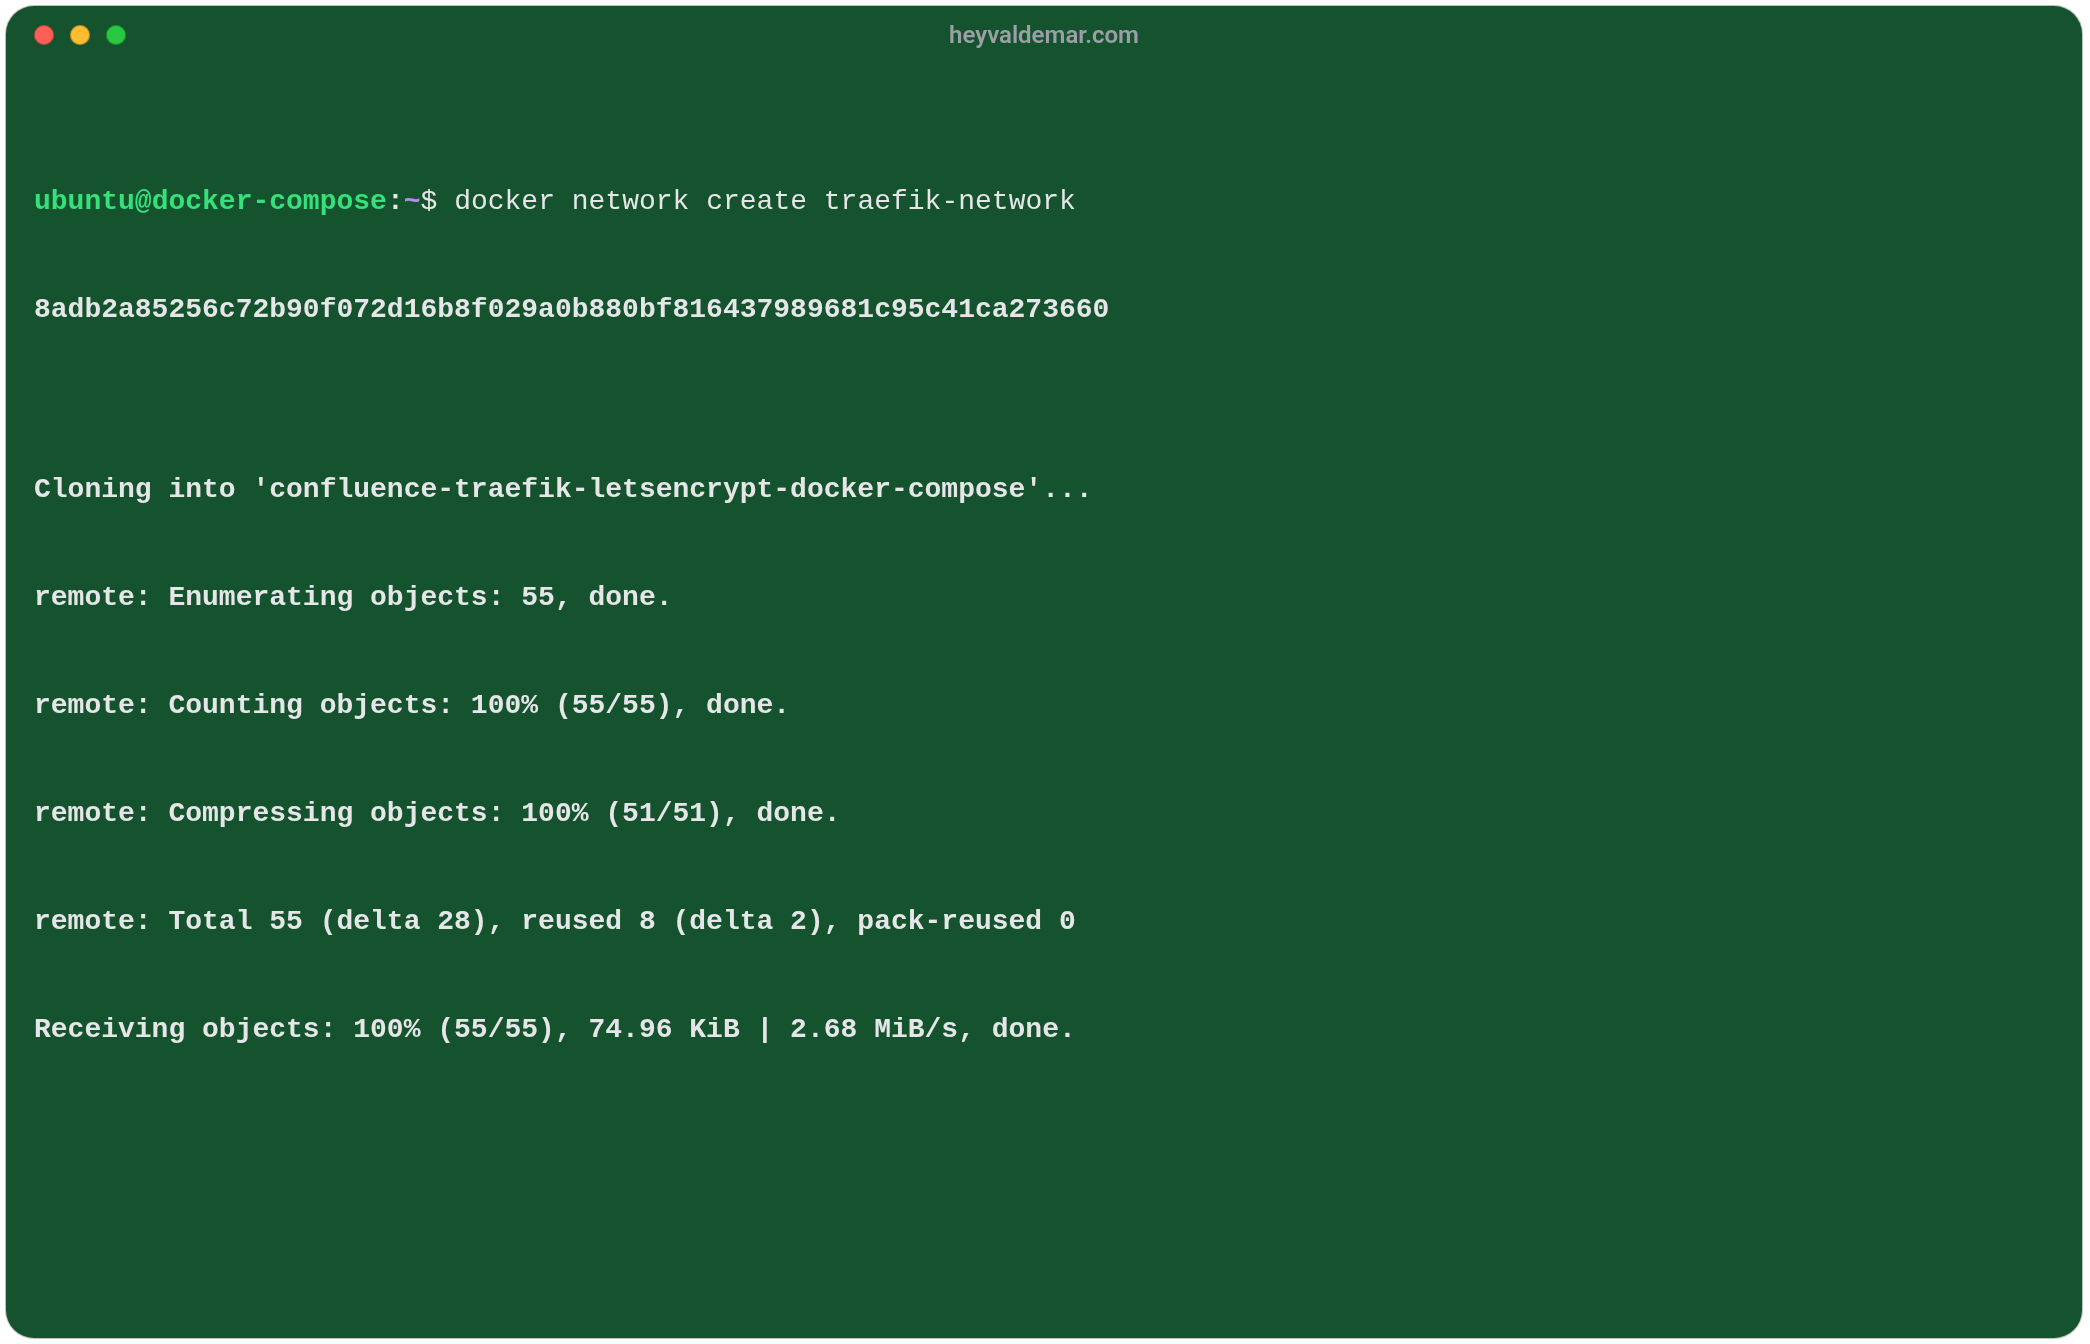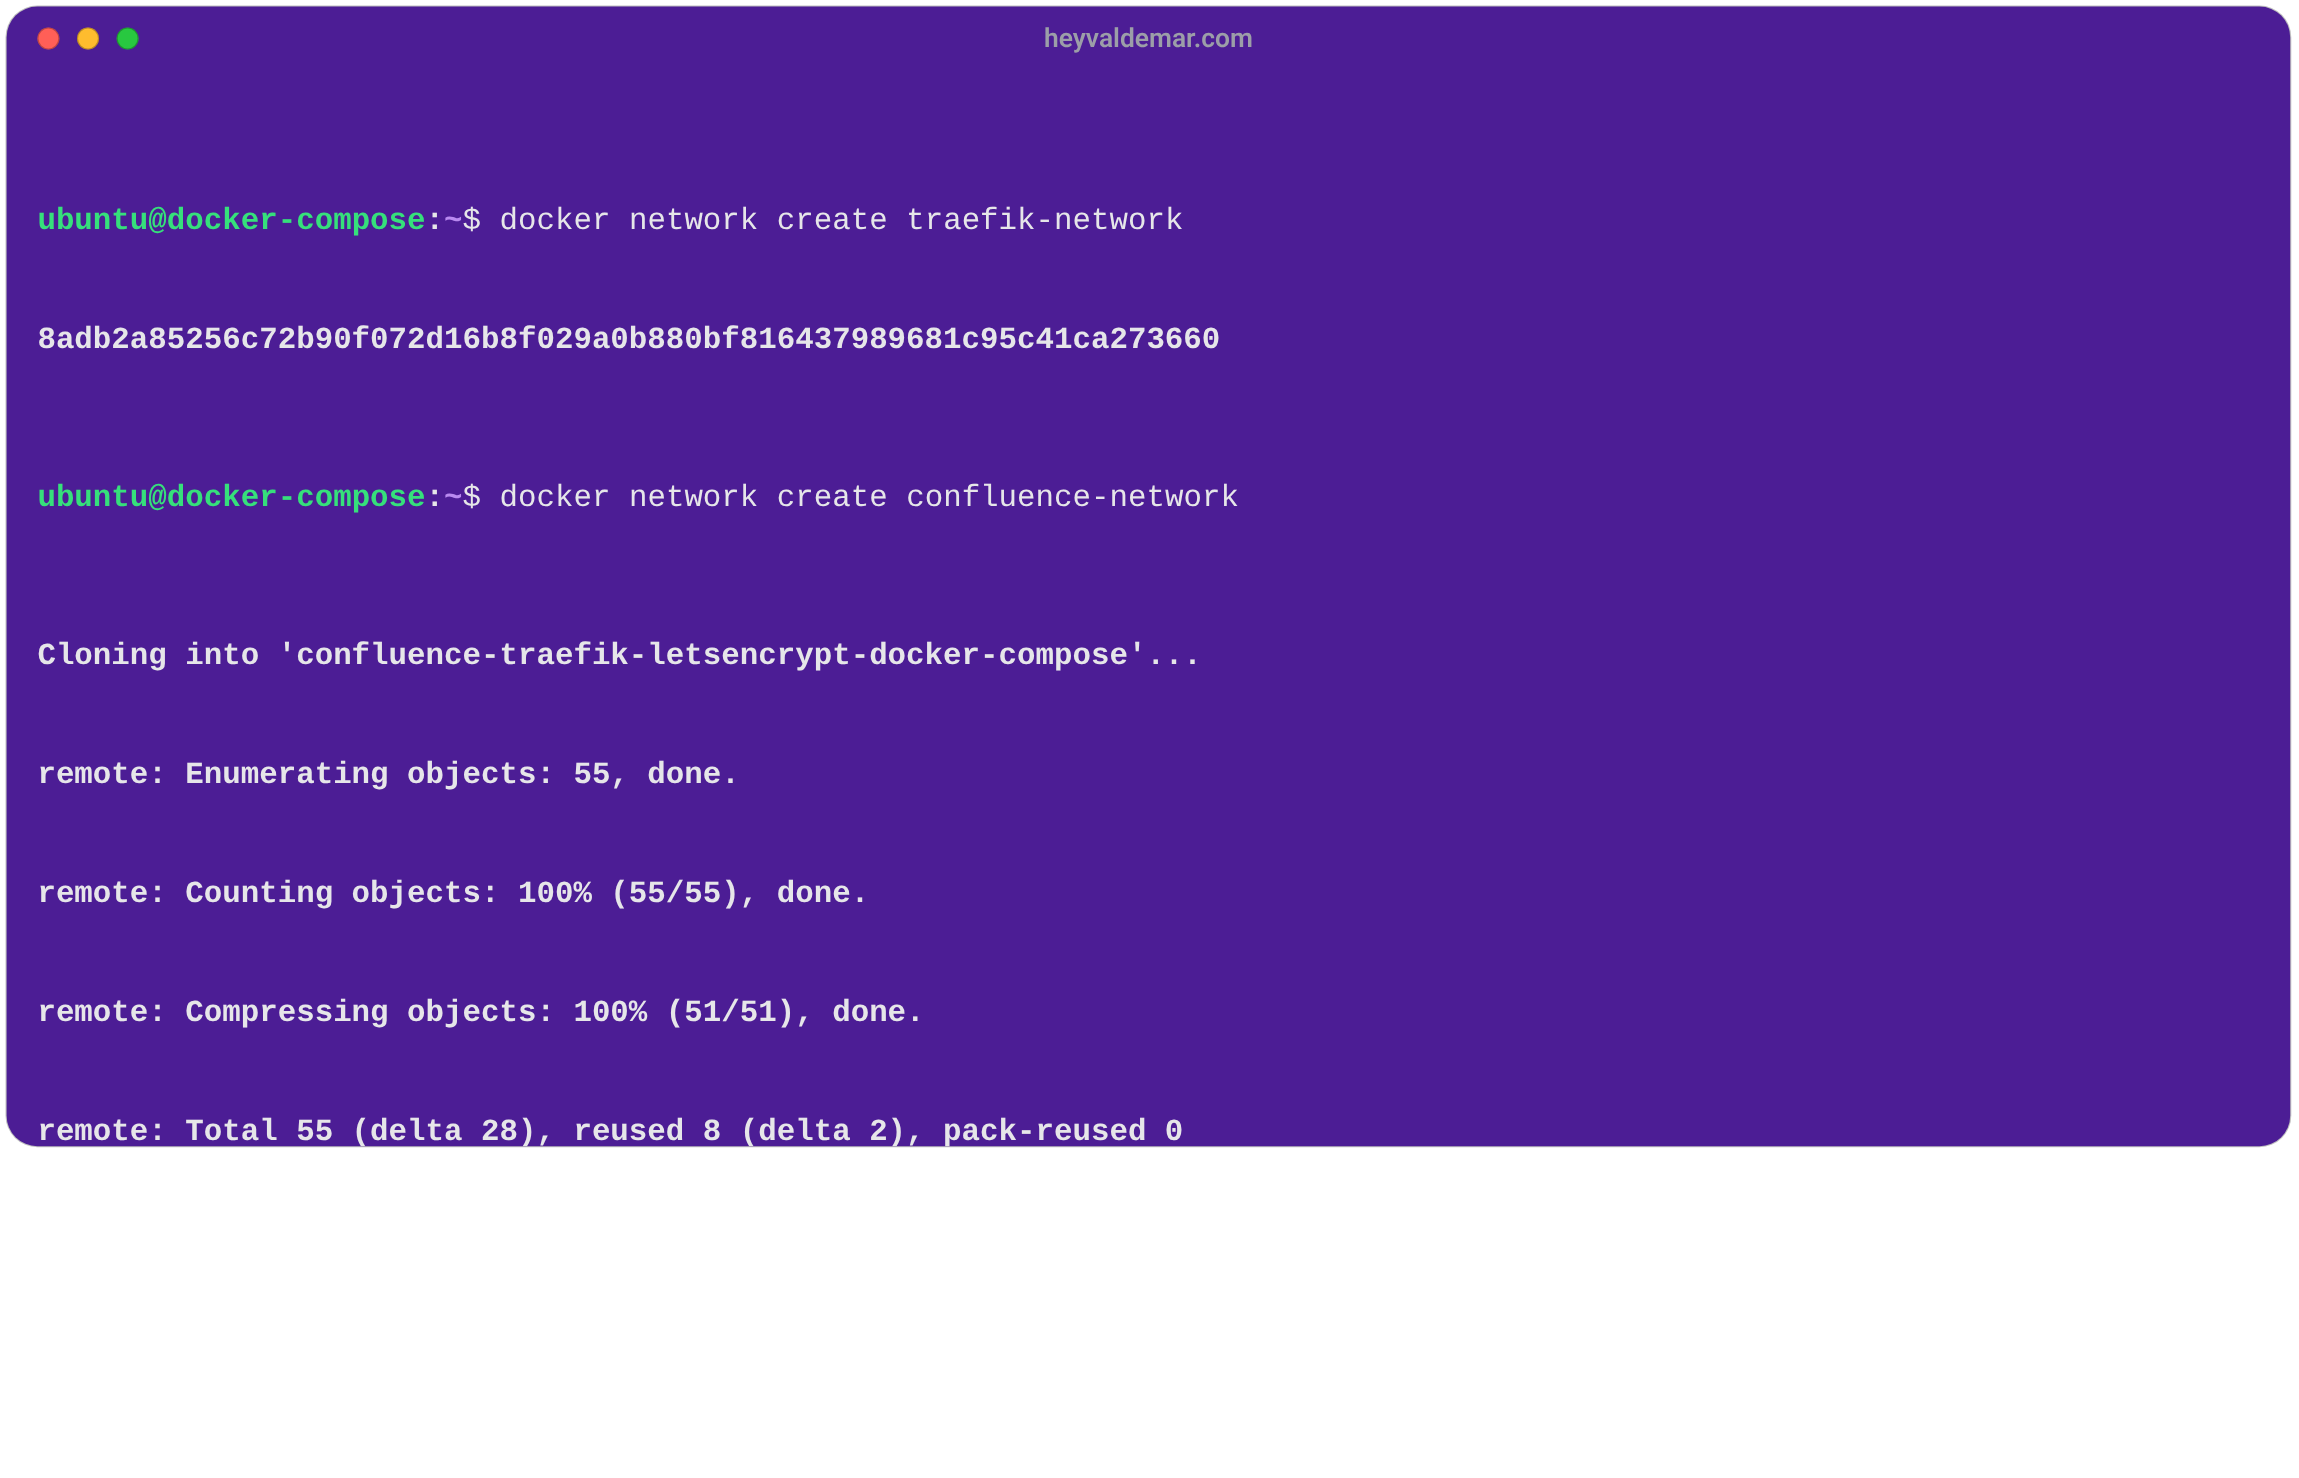--- a/index.html
+++ b/index.html
@@ -7,22 +7,22 @@
     padding:0;
     background:#ffffff;
     width:2090px;
     height:1344px;
     font-family: "SF Mono","Menlo","Consolas","Liberation Mono",monospace;
   }
   .window{
     position:relative;
     margin:6px;
     width:2076px;
-    height:1036px;
-    background:#4c1d95;
+    height:1332px;
+    background:#14532d;
     border-radius:28px;
     box-shadow:0 0 0 1px rgba(0,0,0,.25);
     overflow:hidden;
   }
   .titlebar{
     position:relative;
     height:58px;
     width:100%;
     display:flex;
     align-items:center;
@@ -81,21 +81,20 @@
       <div class="tl tl-max"></div>
     </div>
     <div class="title">heyvaldemar.com</div>
   </div>
 
   <div class="term">
     
     <span class="line"><span class="user">ubuntu</span><span class="at">@</span><span class="host">docker-compose</span><span class="colon">:</span><span class="path">~</span><span class="dollar">$</span> <span class="cmd">docker network create traefik-network</span></span>
     <span class="line out">8adb2a85256c72b90f072d16b8f029a0b880bf816437989681c95c41ca273660</span>
     
-    <span class="line"><span class="user">ubuntu</span><span class="at">@</span><span class="host">docker-compose</span><span class="colon">:</span><span class="path">~</span><span class="dollar">$</span> <span class="cmd">docker network create confluence-network</span></span>
     
     <span class="line out">Cloning into 'confluence-traefik-letsencrypt-docker-compose'...</span>
     <span class="line out">remote: Enumerating objects: 55, done.</span>
     <span class="line out">remote: Counting objects: 100% (55/55), done.</span>
     <span class="line out">remote: Compressing objects: 100% (51/51), done.</span>
     <span class="line out">remote: Total 55 (delta 28), reused 8 (delta 2), pack-reused 0</span>
     <span class="line out">Receiving objects: 100% (55/55), 74.96 KiB | 2.68 MiB/s, done.</span>
     
     
     

